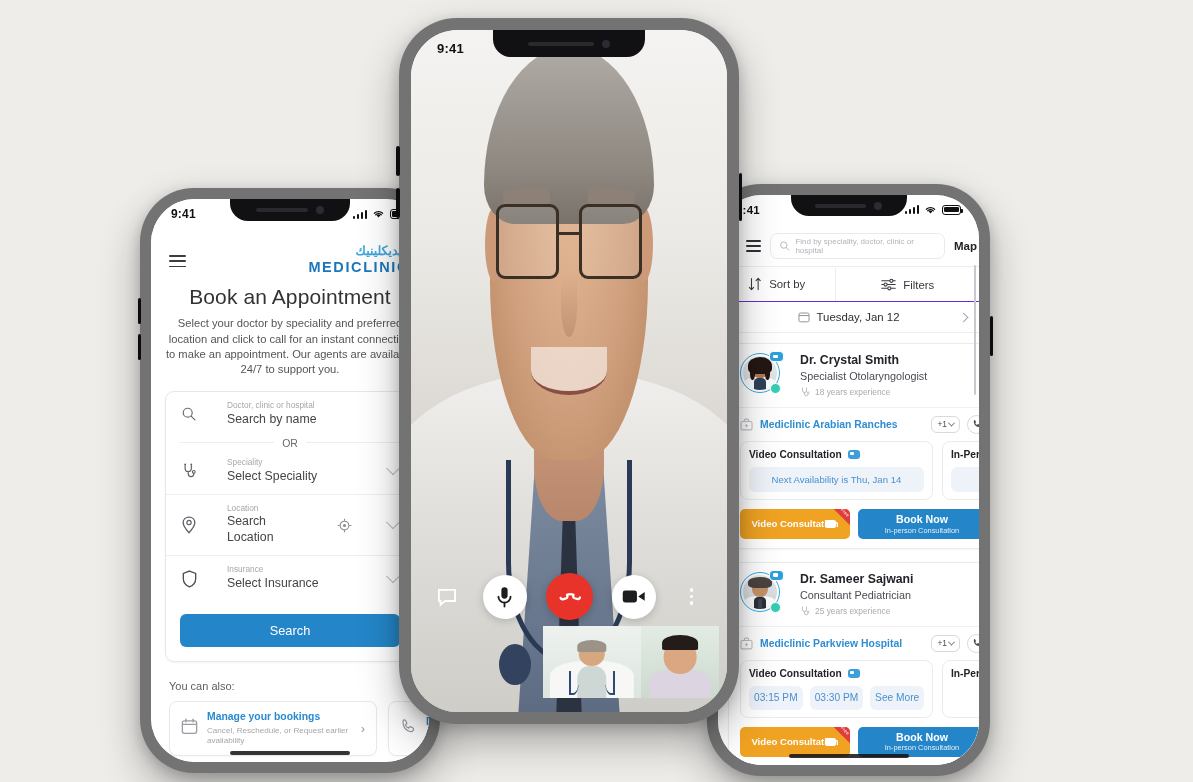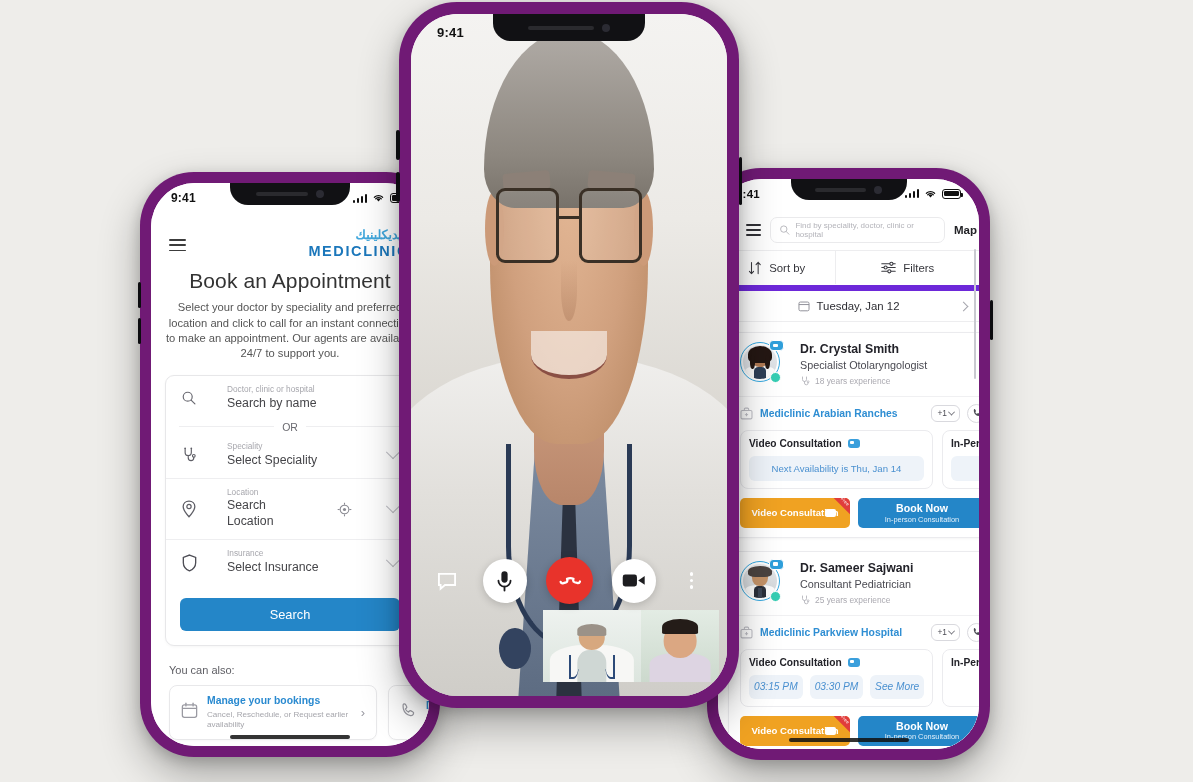--- a/index.html
+++ b/index.html
@@ -7,23 +7,24 @@
     width: 1193px; height: 782px;
     background: #eeedea;
     font-family: "Liberation Sans", sans-serif;
     overflow: hidden;
   }
   #stage { position: relative; width: 1193px; height: 782px; background: #eeedea; }
 
   
   .phone {
     position: absolute;
-    background: #701a75;
+    background: #737373;
     border-radius: 54px;
     box-shadow: 0 18px 40px rgba(0,0,0,.30), 0 4px 14px rgba(0,0,0,.18);
+    margin-top: 16px;
   }
   .phone .screen {
     position: absolute;
     inset: 11px;
     border-radius: 44px;
     overflow: hidden;
     background: #fff;
   }
   .notch {
     position: absolute; top: 0; left: 50%; transform: translateX(-50%);
@@ -179,21 +180,21 @@
   .rp-topbar { display:flex; align-items:center; gap: 9px; padding: 7px 0 7px 11px; border-bottom: 1px solid #ededef; }
   .back-chev { width: 8px; height: 8px; border-left: 1.6px solid #b9b9bf; border-bottom: 1.6px solid #b9b9bf;
     transform: rotate(45deg); flex:0 0 auto; }
   .hamb2 { width: 15px; display:flex; flex-direction:column; gap:3px; flex:0 0 auto; cursor:pointer;}
   .hamb2 i { height: 2px; background:#303036; border-radius:1px; }
   .rp-search { flex:1; height: 26px; border:1px solid #eaeaec; border-radius: 7px; display:flex;
     align-items:center; gap:5px; padding: 0 8px; background:#fff; }
   .rp-search span { font-size: 8px; color:#b3b3b9; }
   .rp-map { font-size: 11.5px; font-weight: bold; color:#232327; padding-right: 2px; white-space: nowrap; cursor:pointer;}
 
-  .rp-filters { display:flex; align-items:flex-start; border-bottom: 6px solid #6d28d9; }
+  .rp-filters { display:flex; align-items:flex-end; border-bottom: 1px solid #6d28d9; }
   .rp-filters .cell { display:flex; align-items:center; gap:7px; padding: 10px 0; justify-content:center; cursor:pointer;}
   .rp-filters .cell.a { width: 45%; }
   .rp-filters .cell.b { flex:1; border-left: 1px solid #ededef; }
   .rp-filters .lab { font-size: 11.4px; color:#36363c; }
 
   .rp-datebar { display:flex; align-items:center; justify-content:space-between; padding: 9px 12px;
     border-bottom: 1px solid #ededef; background:#fff; }
   .rp-datebar .d-chev { width:7px; height:7px; border-top:1.5px solid #a5a5ad; border-right:1.5px solid #a5a5ad; cursor:pointer;}
   .rp-datebar .d-chev.l { transform: rotate(-135deg); }
   .rp-datebar .d-chev.r { transform: rotate(45deg); }
@@ -234,21 +235,21 @@
   .slot-box { border:1px solid #ebebee; border-radius: 8px; padding: 7px 8px; }
   .slot-box.main { width: 193px; flex:0 0 193px; }
   .slot-box.side { width: 112px; flex:0 0 112px; }
   .slot-title { display:flex; align-items:center; gap:6px; font-size: 10.2px; font-weight:bold; color:#232329; }
   .slot-title .mini-vid { width: 12px; height: 9px; background:#3a9fdc; border-radius: 3px; position:relative; }
   .slot-title .mini-vid::after{content:"";position:absolute;left:2px;top:2px;width:4px;height:3px;background:#fff;border-radius:1px;}
   .avail-pill { margin-top: 7px; background:#eef3f9; border-radius: 6px; text-align:center;
     font-size: 9.6px; color:#4a90d0; padding: 7px 4px; }
   .times-row { display:flex; gap: 7px; margin-top: 7px; }
   .time-chip { flex:1; background:#eef3f9; border-radius: 6px; text-align:center; color:#4a90d0;
-    font-size: 10.2px; line-height: 1.35; padding: 5px 2px; cursor:pointer;font-style:italic;}
+    font-size: 10.2px; line-height: 1.35; padding: 5px 2px; cursor:pointer;}
 
   .cta-row { display:flex; gap: 8px; padding: 0 11px 9px 11px; }
   .btn-video { width: 110px; flex: 0 0 110px; background:#f0a222; border-radius: 5px; position:relative;
     display:flex; align-items:center; justify-content:center; padding: 6px 0; overflow:hidden; cursor:pointer;}
   .btn-video .lbl { font-size: 9.6px; color:#fff; font-weight: bold; }
   .btn-video .vcam { position:absolute; right: 14px; top:50%; transform: translateY(-50%);
     width: 11px; height: 8px; background:#fff; border-radius: 2px; }
   .btn-video .ribbon { position:absolute; right:-14px; top:-6px; width: 34px; height: 16px;
     background:#e03c3c; transform: rotate(45deg); }
   .btn-video .ribbon-txt { position:absolute; right:0px; top:1px; font-size:4.6px; color:#fff;

